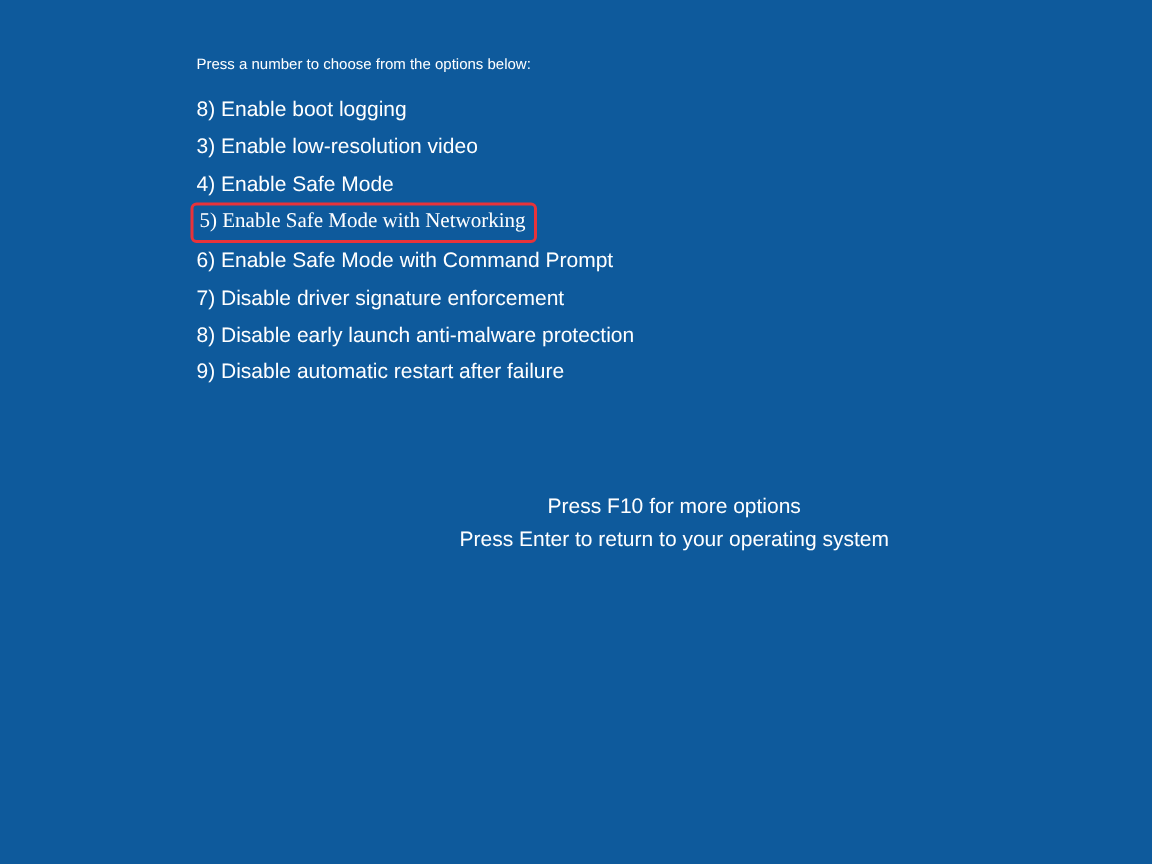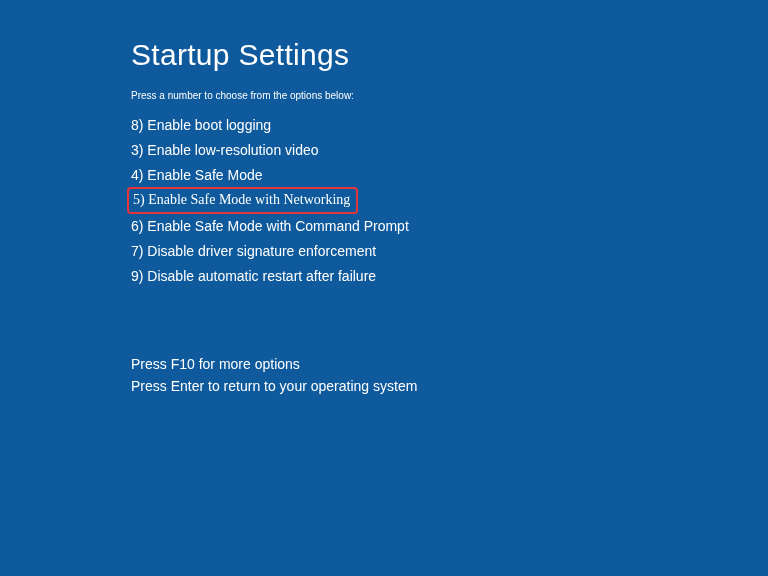--- a/index.html
+++ b/index.html
@@ -55,36 +55,37 @@
       display: inline-block;
       font-family: Liberation Serif, serif;
     }
     .footer {
       font-size: 14px;
       font-weight: 400;
       line-height: 1.55;
     }
     .footer-line {
       display: block;
+      text-align: center;
     }
   </style>
 </head>
 <body>
 
 <div class="container">
-  <h1 class="title">Startup Settings</h1>
   <div class="subtitle">Press a number to choose from the options below:</div>
 
   <div class="options">
     <div class="option-row"><span class="option">8) Enable boot logging</span></div>
     <div class="option-row"><span class="option">3) Enable low-resolution video</span></div>
     <div class="option-row"><span class="option">4) Enable Safe Mode</span></div>
     <div class="option-row"><span class="option highlight">5) Enable Safe Mode with Networking</span></div>
     <div class="option-row"><span class="option">6) Enable Safe Mode with Command Prompt</span></div>
     <div class="option-row"><span class="option">7) Disable driver signature enforcement</span></div>
+    <div class="option-row"><span class="option">8) Disable early launch anti-malware protection</span></div>
     <div class="option-row"><span class="option">9) Disable automatic restart after failure</span></div>
   </div>
 
   <div class="footer">
     <span class="footer-line">Press F10 for more options</span>
     <span class="footer-line">Press Enter to return to your operating system</span>
   </div>
 </div>
 
 </body></html>

